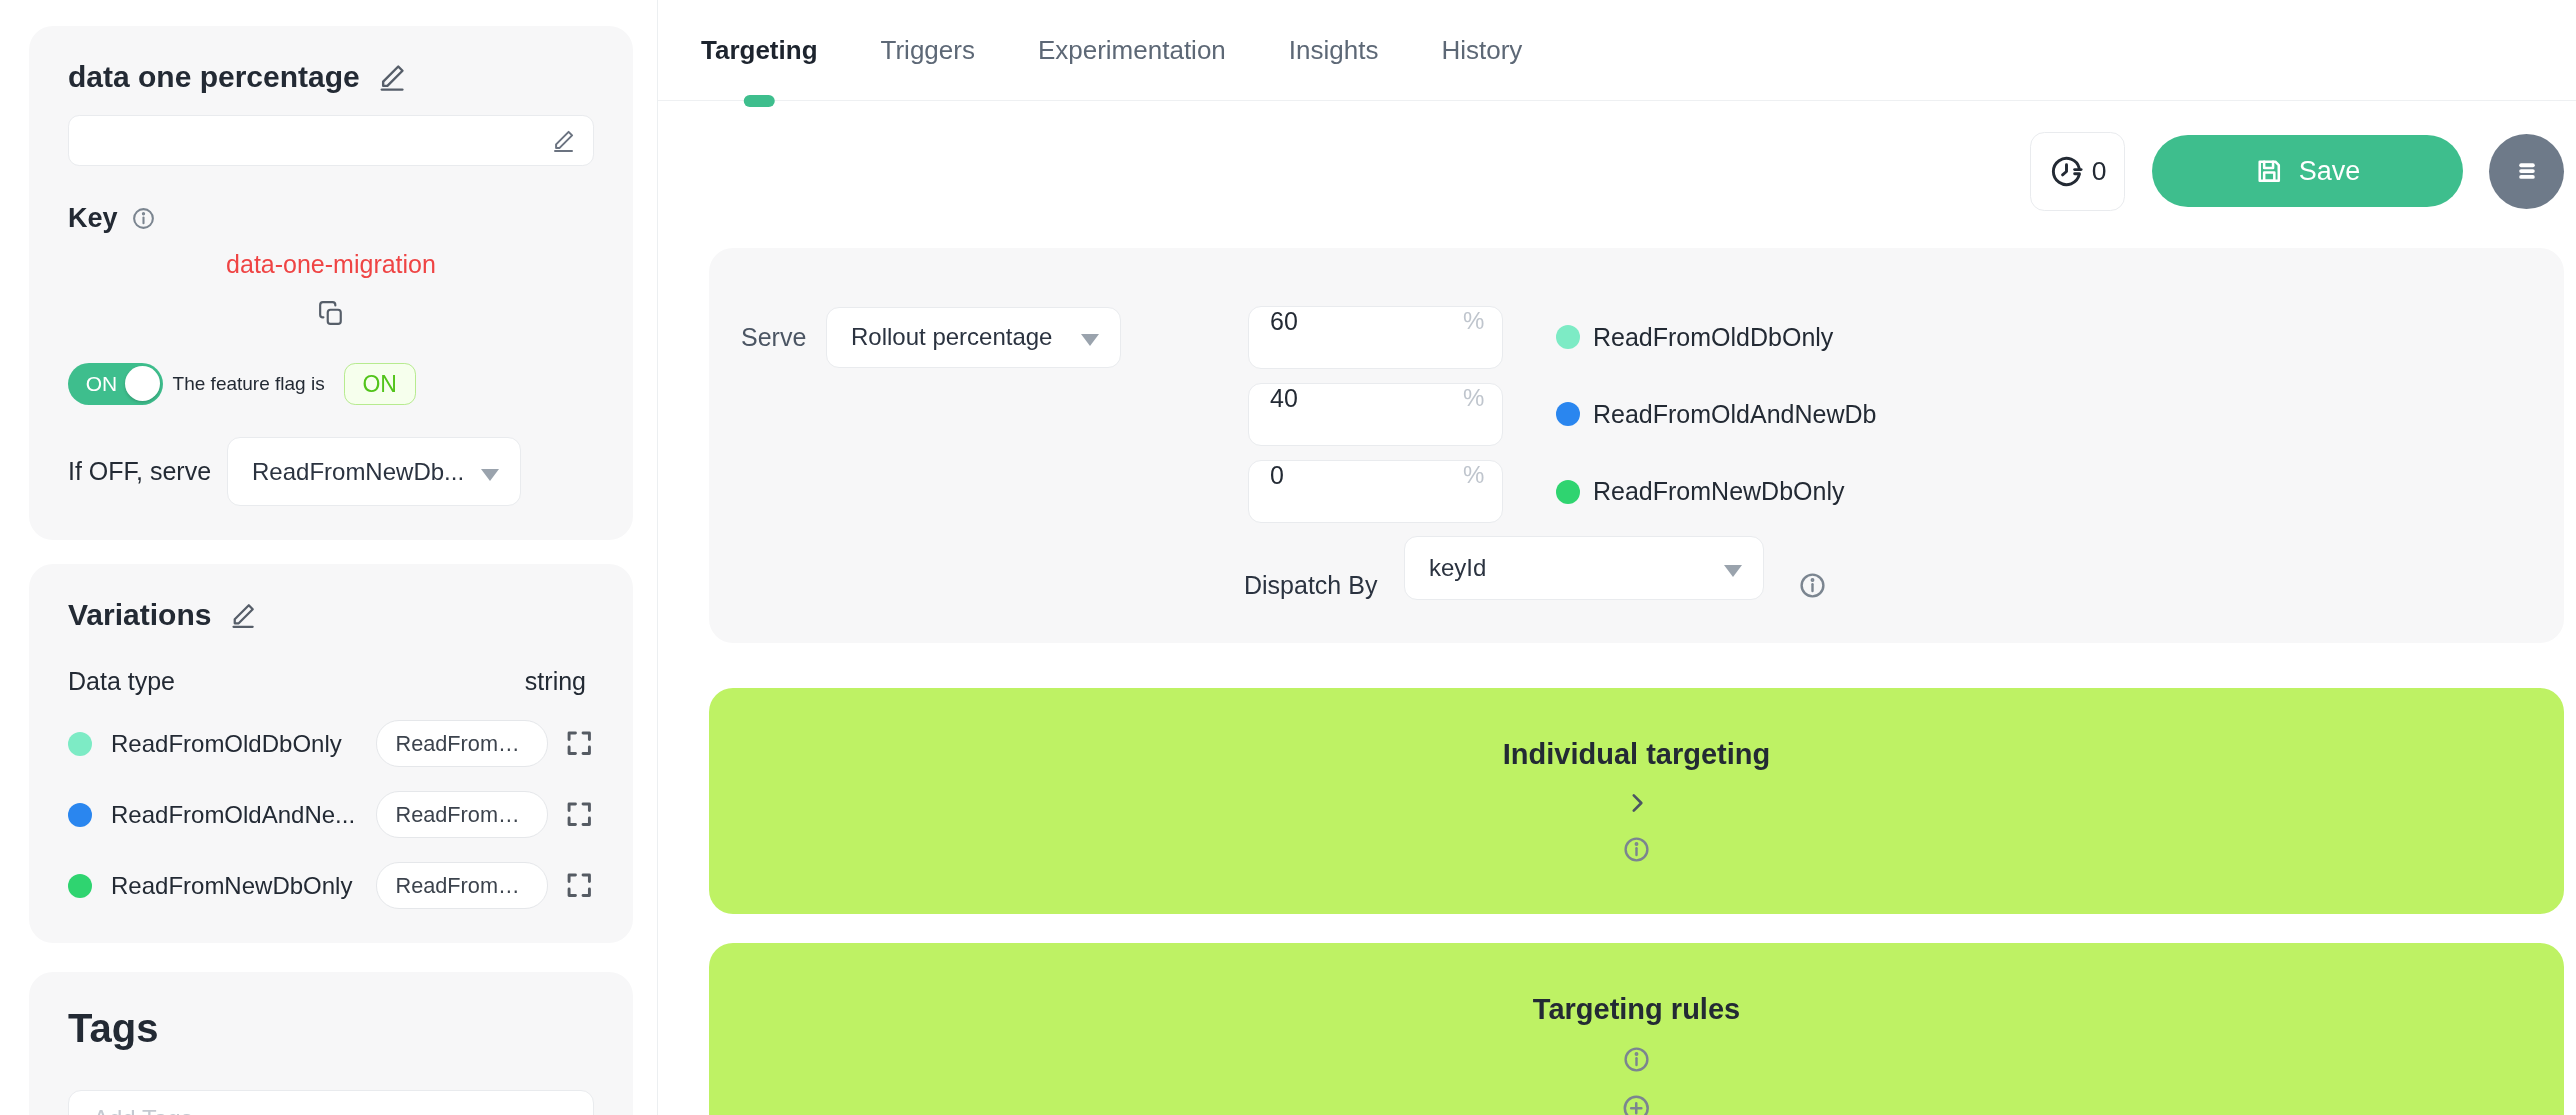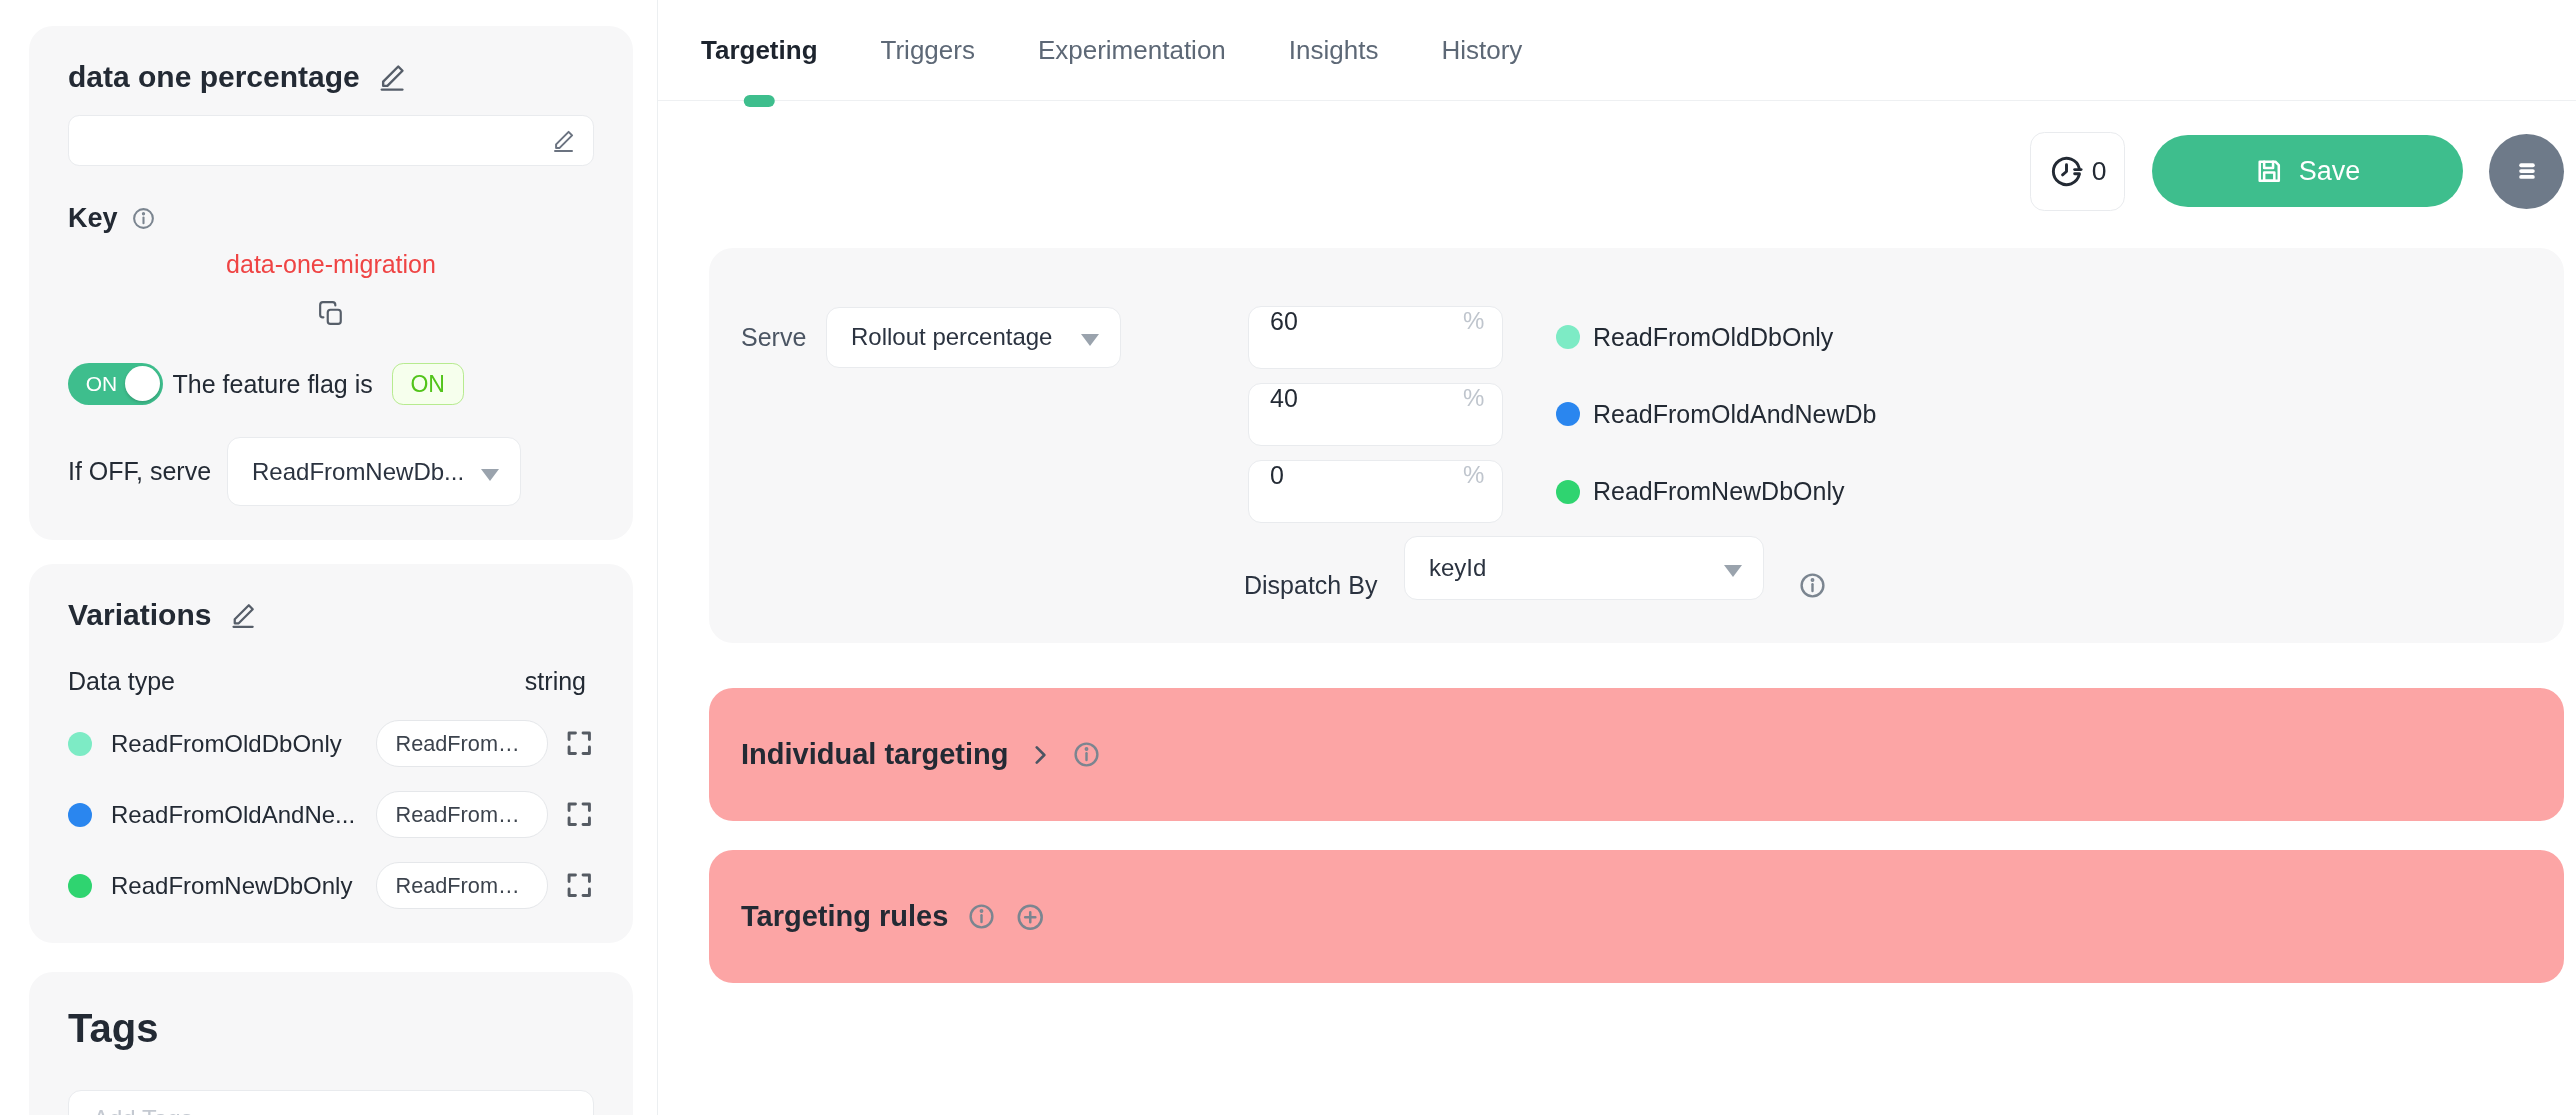--- a/index.html
+++ b/index.html
@@ -36,21 +36,21 @@
   .toggle-row { margin-top:37px; display:flex; align-items:center; }
   .toggle {
     width:95px; height:42px; border-radius:21px; background:#3ebe8d;
     position:relative; cursor:pointer; flex:none;
   }
   .toggle-label { position:absolute; left:17.7px; top:50%; transform:translateY(-50%); color:#fff; font-size:21px; }
   .toggle-knob {
     position:absolute; right:3.2px; top:3.2px; width:35px; height:35px;
     border-radius:50%; background:#fff; box-shadow:0 1.6px 3.2px rgba(0,0,0,.18);
   }
-  .flag-is { margin-left:9.6px; font-size:25px; color:#232a34; white-space:nowrap; }
+  .flag-is { margin-left:9.6px; font-size:19px; color:#232a34; white-space:nowrap; }
   .on-badge {
     margin-left:19px; padding:6.4px 17.7px; border-radius:11.2px; font-size:23px;
     background:#f6ffed; border:1.6px solid #b7eb8f; color:#52c41a;
   }
   .ifoff-row { margin-top:32px; display:flex; align-items:center; }
   .ifoff-label { font-size:25px; color:#232a34; width:159px; }
   .sel {
     background:#fff; border:1.6px solid #e9ebee; border-radius:13px;
     position:relative; display:flex; align-items:center;
     padding:0 51px 0 24px; font-size:24px; color:#2b3340; cursor:pointer;
@@ -131,22 +131,22 @@
   .row-follow { margin-top:14.4px; display:flex; align-items:center; }
   .row-follow .pct-input { margin-left:507px; }
   .dot-ml { margin-left:53px; }
   .v-label { margin-left:13px; font-size:25px; color:#232a34; white-space:nowrap; }
   .dispatch-row { margin-top:13px; display:flex; align-items:flex-end; }
   .dispatch-label { margin-left:503px; font-size:25px; color:#2b3340; white-space:nowrap; }
   .sel-dispatch { margin-left:26.5px; width:360px; height:64px; }
   .dispatch-info { margin-left:34px; }
 
   .section-card {
-    margin:45px 12px 0 51px; background:#fca5a5; border-radius:24px;
-    padding:50px 32px; display:flex; align-items:center; gap:19px;
+    margin:45px 12px 0 51px; background:#bef264; border-radius:24px;
+    padding:50px 32px; display:flex; align-items:center; gap:19px;flex-direction:column;
   }
   .section-card.second { margin-top:29px; }
   .section-title { font-size:29px; font-weight:700; color:#232a34; }
   .chev { color:#4b5563; cursor:pointer; }
 </style>
 </head>
 <body>
 
 <div class="page">
 

